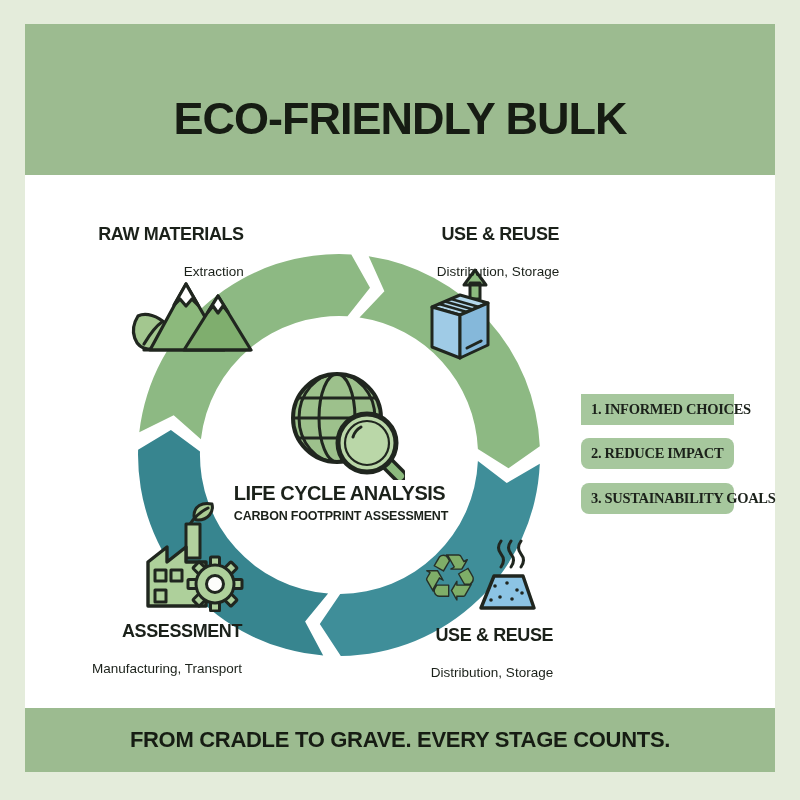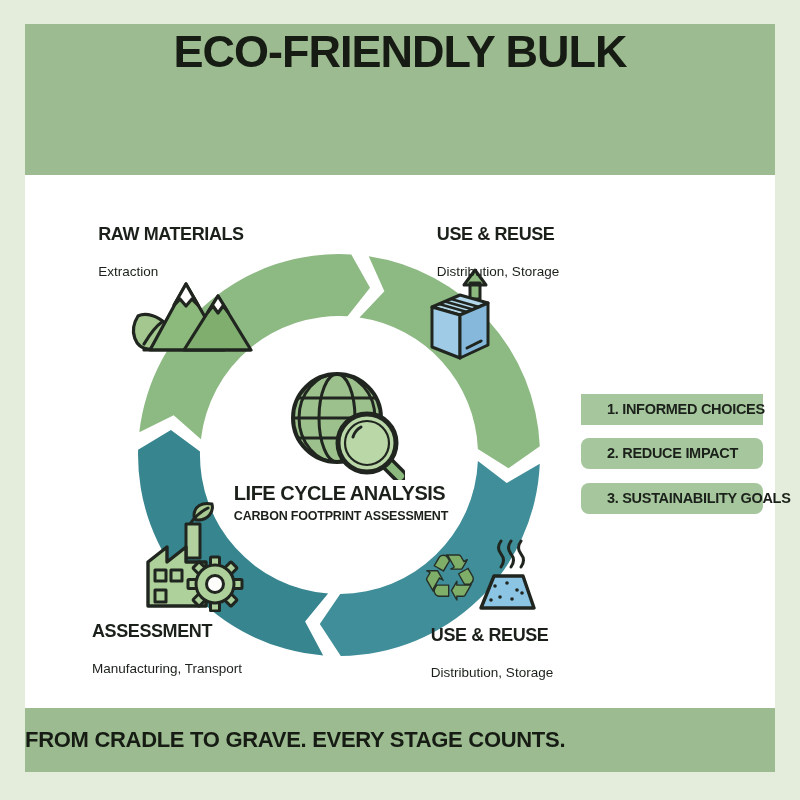--- a/index.html
+++ b/index.html
@@ -4,40 +4,40 @@
 <style>
   :root{
     --bg:#e4ecdb; --band-green:#9cbb90; --ring-green:#8db983; --ring-teal:#3f8e99;
     --ring-teal-dark:#37858f; --box-green:#a6c79d; --ink:#1b211a;
     --icon-green:#a9cb93; --icon-green-dark:#7fae68; --icon-blue:#8fc3e2; --snow-white:#ffffff;
   }
   html,body{margin:0;padding:0;background:var(--bg);}
   .canvas{position:relative;width:800px;height:800px;background:var(--bg);
           font-family:"Liberation Sans",sans-serif;color:var(--ink);overflow:hidden;}
   .band{position:absolute;left:25px;width:750px;background:var(--band-green);}
-  .header{top:24px;height:188px;display:flex;flex-direction:row;justify-content:center;text-align:left;}
+  .header{top:24px;height:188px;display:flex;flex-direction:column;justify-content:center;text-align:center;}
   .title-line{font-size:45px;font-weight:bold;letter-spacing:-1px;line-height:55px;color:#161c13;}
   .main-card{position:absolute;left:25px;top:175px;width:750px;height:533px;background:#ffffff;}
   #ring{position:absolute;left:0;top:0;pointer-events:none;}
   .icon{position:absolute;}
-  .stage{position:absolute;transform:translateX(-50%);text-align:left;white-space:nowrap;}
+  .stage{position:absolute;transform:translateX(-50%);text-align:right;white-space:nowrap;}
   .stage-title{font-size:18px;font-weight:bold;letter-spacing:-0.4px;}
   .stage-sub{font-size:13.5px;margin-top:19px;}
   .stage-raw{left:171px;top:224px;}
   .stage-use-top{left:498px;top:224px;}
   .stage-prod{left:167px;top:621px;}
   .stage-use-bottom{left:492px;top:625px;}
   .center-text{position:absolute;left:341px;top:482px;transform:translateX(-50%);white-space:nowrap;}
   .center-title{font-size:20px;font-weight:bold;letter-spacing:-0.5px;}
   .center-sub{font-size:12.5px;font-weight:bold;margin-top:4px;letter-spacing:-0.2px;}
-  .benefit{position:absolute;left:581px;width:182px;height:31px;background:var(--box-green);
-           font-size:14.5px;font-weight:bold;line-height:31px;padding-left:26px;
-           box-sizing:border-box;letter-spacing:-0.3px;white-space:nowrap;}
+  .benefit{position:absolute;left:581px;width:153px;height:31px;background:var(--box-green);
+           font-size:14.5px;font-weight:bold;line-height:31px;padding-left:10px;
+           box-sizing:border-box;letter-spacing:-0.3px;white-space:nowrap;font-family:Liberation Serif, serif;}
   .benefit-1{top:394px;} .benefit-2{top:438px;border-radius:8px;} .benefit-3{top:483px;border-radius:8px;}
-  .footer{top:708px;height:64px;line-height:64px;text-align:left;
+  .footer{top:708px;height:64px;line-height:64px;text-align:center;
           font-size:22px;font-weight:bold;letter-spacing:-0.3px;color:#161c13;}
   svg{display:block;}
 </style>
 </head>
 <body>
 
 <div class="canvas">
 
   <div class="band header">
     <div class="title-line">ECO-FRIENDLY BULK</div>

